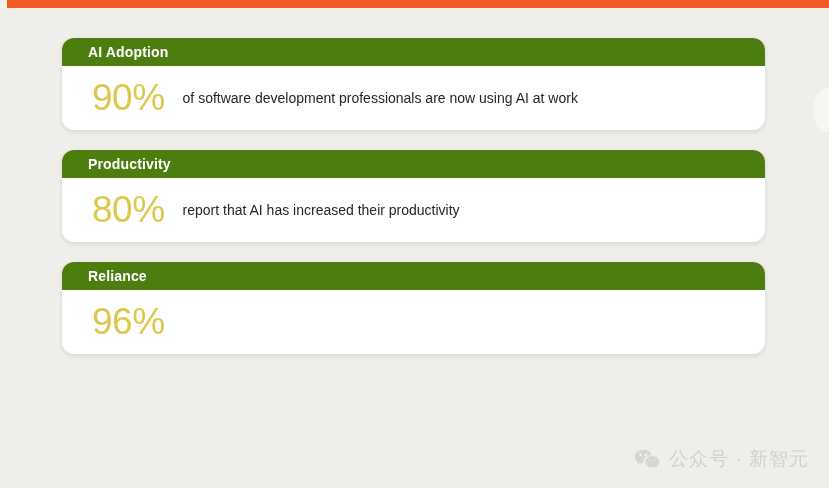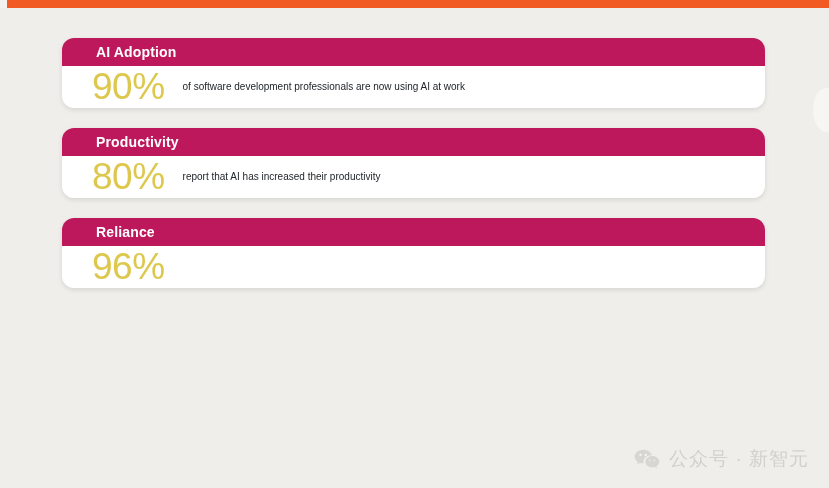--- a/index.html
+++ b/index.html
@@ -64,57 +64,57 @@
     width: 703px;
     border-radius: 12px;
     background: #ffffff;
     box-shadow: 0 2px 5px rgba(0,0,0,0.10);
     overflow: hidden;
     margin-bottom: 20px;
   }
 
   .card-header {
     height: 28px;
-    background: #be185d;
+    background: #4d7c0f;
     display: flex;
     align-items: center;
-    padding: 0 0 0 34px;
+    padding: 0 0 0 26px;
     box-sizing: border-box;
   }
 
   .card-header-title {
     color: #ffffff;
     font-size: 14px;
     font-weight: bold;
     letter-spacing: .15px;
     white-space: nowrap;
   }
 
   .card-body {
-    height: 42px;
+    height: 64px;
     display: flex;
     align-items: center;
     padding: 0 0 0 30px;
     box-sizing: border-box;
   }
 
   .stat-value {
     color: #ddc84d;
     font-size: 37px;
     font-weight: normal;
     line-height: 1;
     letter-spacing: -0.5px;
     white-space: nowrap;
     position: relative;
     top: -1px;
   }
 
   .stat-text {
     color: #22262b;
-    font-size: 10px;
+    font-size: 14px;
     line-height: 1.2;
     margin-left: 18px;
     white-space: nowrap;
   }
 
   
   #watermark {
     position: absolute;
     right: 20px;
     bottom: 16px;

